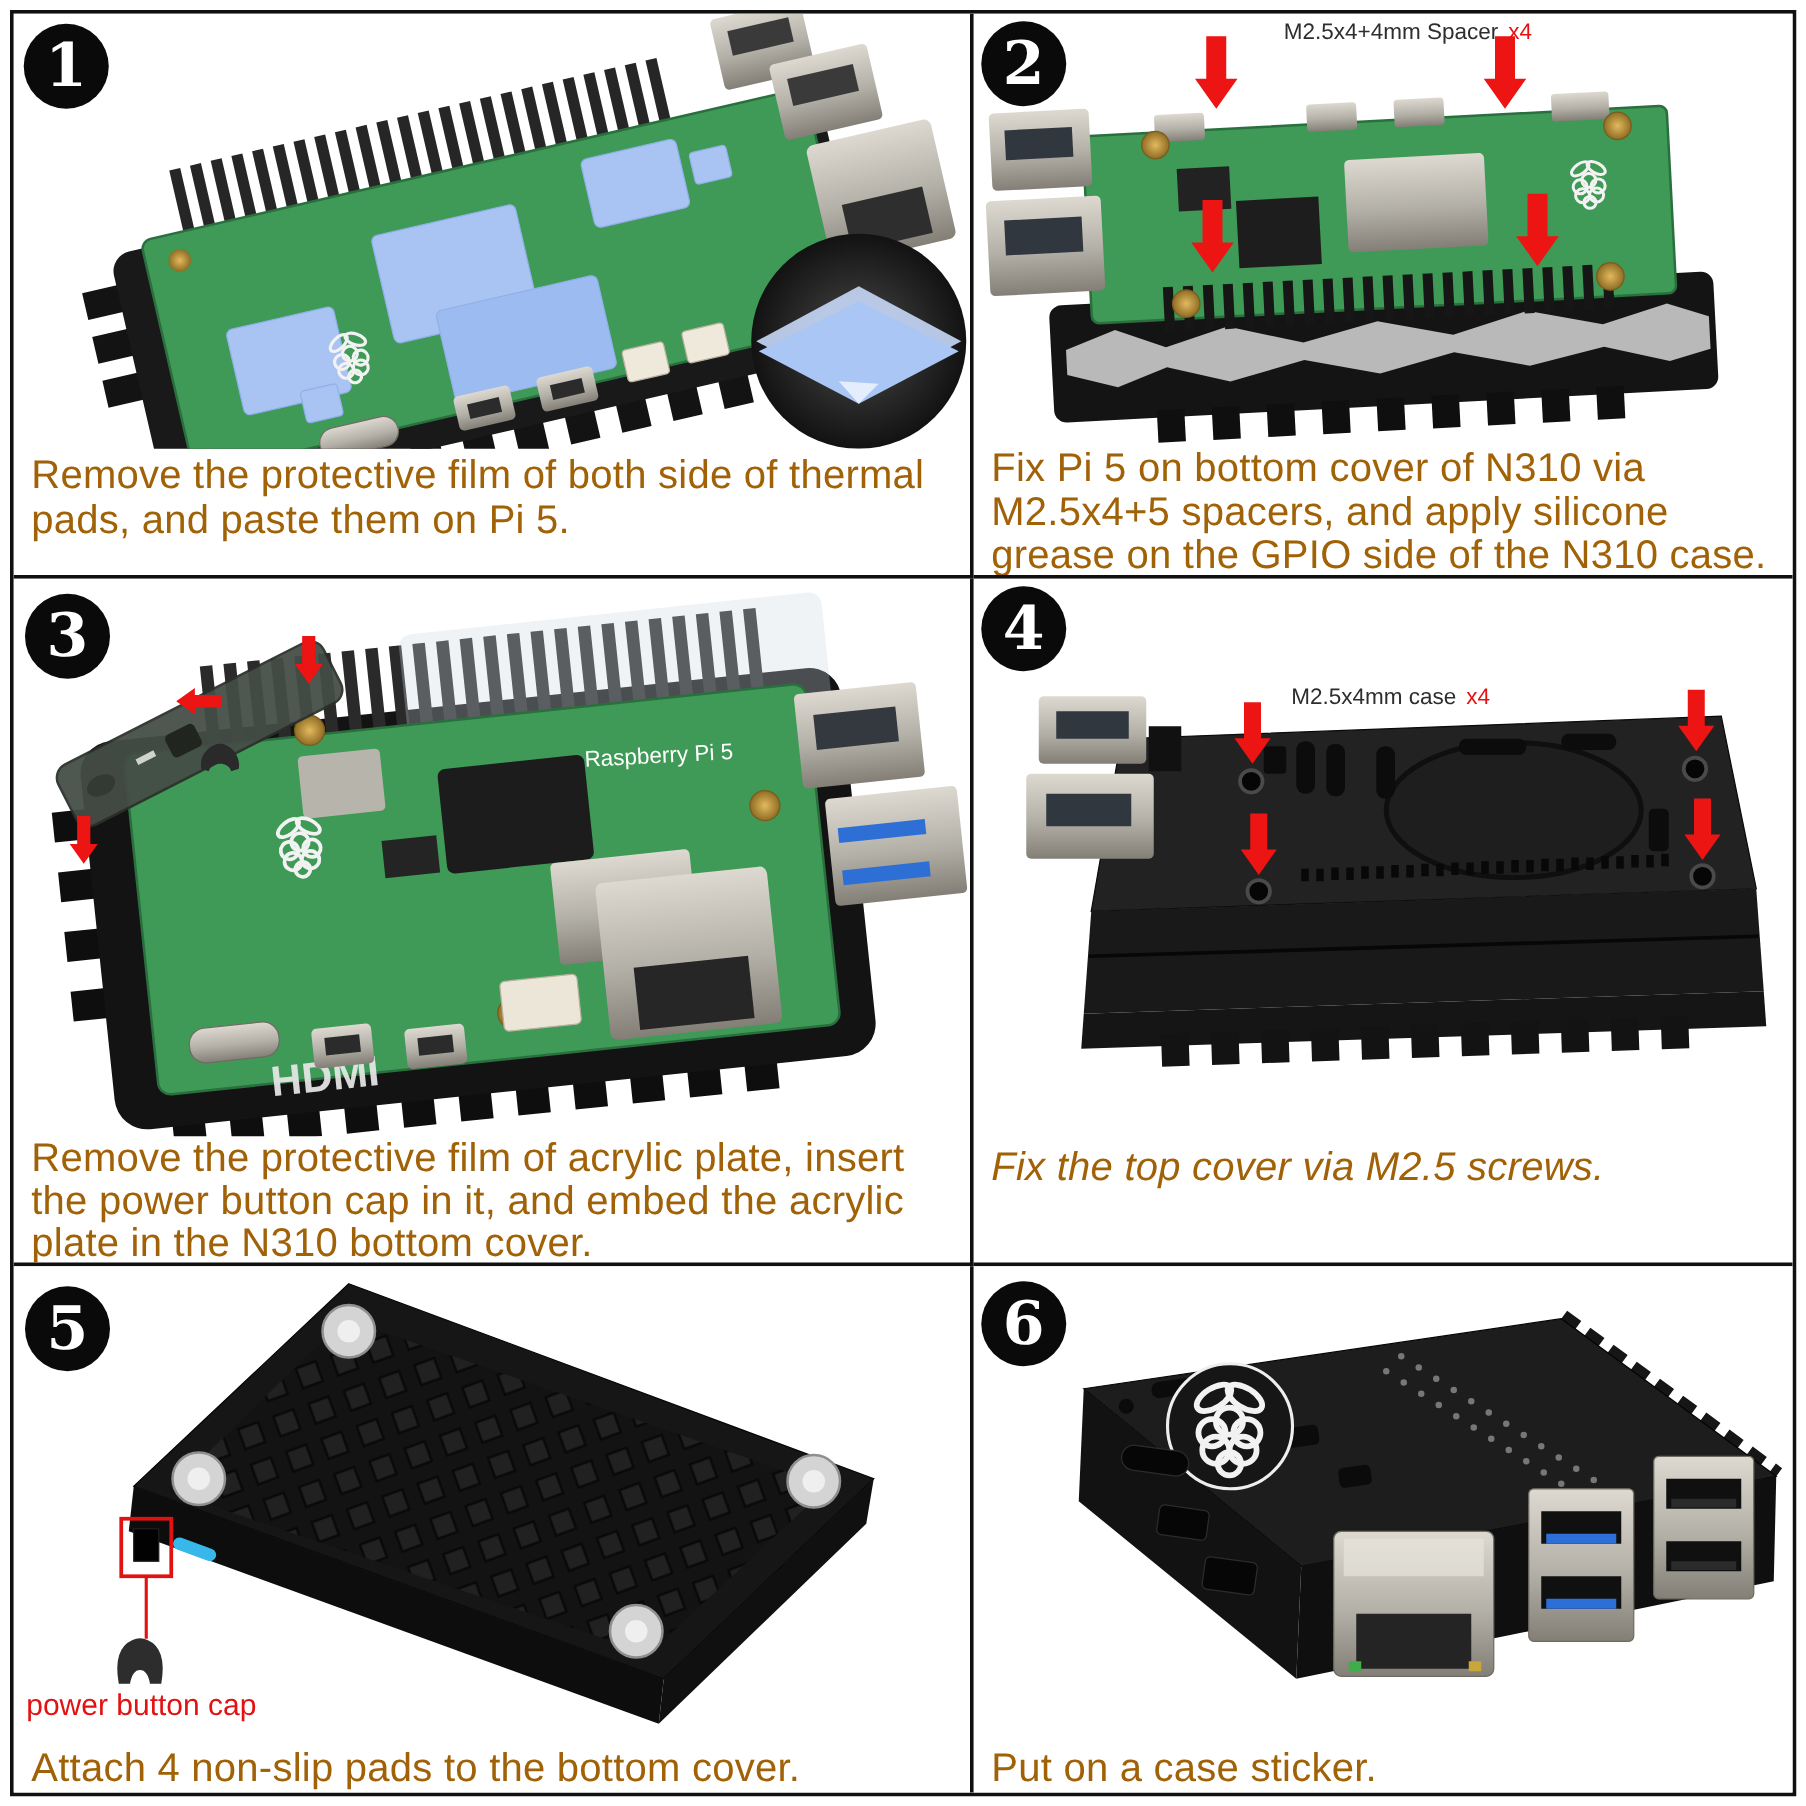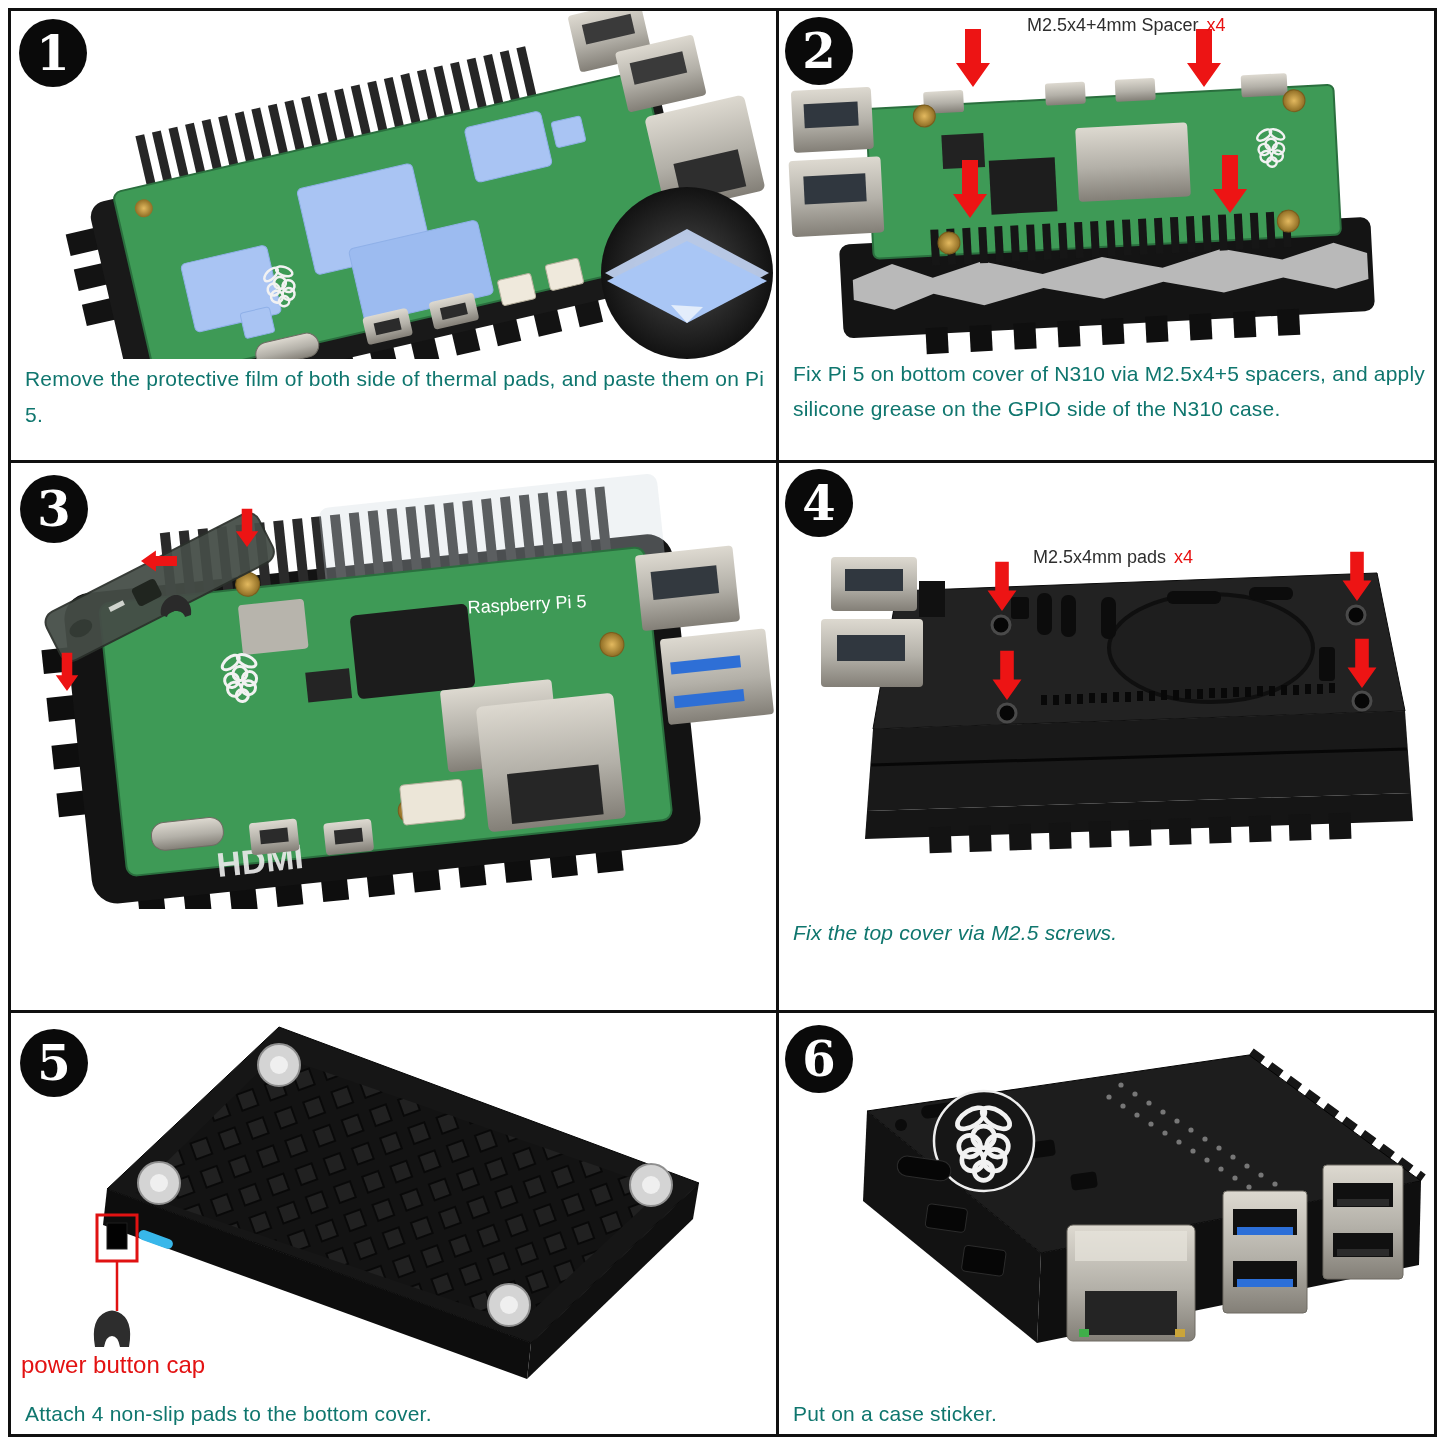--- a/index.html
+++ b/index.html
@@ -10,21 +10,21 @@
         display:grid;grid-template-columns:768px 655px;grid-template-rows:452px 550px 421px;}
   .panel{position:relative;box-sizing:border-box;overflow:hidden;background:#fff;}
   .c1{border-right:3px solid #101010;}
   .r1,.r2{border-bottom:3px solid #101010;}
   .badge{position:absolute;width:68px;height:68px;border-radius:50%;background:#0a0a0a;
          color:#fff;display:flex;align-items:center;justify-content:center;
          font-family:"DejaVu Serif","Liberation Serif",serif;font-size:48px;font-weight:600;z-index:5;}
   .p1 .badge{left:8px;top:8px;} .p2 .badge{left:6px;top:6px;}
   .p3 .badge{left:9px;top:12px;} .p4 .badge{left:6px;top:6px;}
   .p5 .badge{left:9px;top:16px;} .p6 .badge{left:6px;top:12px;}
-  .caption{position:absolute;left:14px;right:8px;color:#0f766e;font-size:21px;
+  .caption{position:absolute;left:14px;right:8px;color:#a16207;font-size:32px;
            line-height:36px;letter-spacing:.2px;margin:0;z-index:4;}
   .p1 .caption{top:350px;} .p2 .caption{top:346px;line-height:34.5px;}
   .p3 .caption{top:446px;line-height:34px;} .p4 .caption{top:452px;font-style:italic;}
   .p5 .caption{bottom:2px;} .p6 .caption{bottom:2px;}
   .anno{position:absolute;color:#2e2e2e;font-size:18px;z-index:6;white-space:nowrap;}
   .anno .count{color:#e81111;margin-left:8px;}
   .p2 .anno{left:248px;top:4px;} .p4 .anno{left:254px;top:84px;}
   .red-label{position:absolute;color:#e31212;font-size:24px;z-index:6;white-space:nowrap;}
   .p5 .red-label{left:10px;top:338px;}
   svg.illus{position:absolute;left:0;top:0;z-index:1;}
@@ -332,28 +332,29 @@
         <rect x="92" y="118" width="16" height="5" fill="#cfd3cd"></rect>
         <ellipse cx="58" cy="124" rx="12" ry="8" fill="#333a34"></ellipse>
       </g>
       <path d="M150,152 c-2,-12 8,-20 15,-20 c7,0 17,8 15,20 l-6,2 c-2,-8 -16,-8 -18,0 Z" fill="#2a2a2a"></path>
       <g>
         <use href="#arrowD" class="red" transform="translate(130 98) rotate(90) scale(.62)"></use>
         <use href="#arrowD" class="red" transform="translate(56 228) scale(.66)"></use>
         <use href="#arrowD" class="red" transform="translate(236 84) scale(.66)"></use>
       </g>
     </svg>
+    <p class="caption">Remove the protective film of acrylic plate, insert the power button cap in it, and embed the acrylic plate in the N310 bottom cover.</p>
   </section>
 
   <section class="panel p4 r2">
     <div class="badge">
           <span>4</span>
         </div>
     <div class="anno">
-      <span>M2.5x4mm pads</span><span class="count">x4</span>
+      <span>M2.5x4mm case</span><span class="count">x4</span>
     </div>
     <svg class="illus" width="655" height="440" viewBox="0 0 655 440">
       <g>
         <polygon points="118,128 598,110 626,248 94,266" fill="#222222" stroke="#0a0a0a"></polygon>
         <ellipse cx="432" cy="185" rx="102" ry="54" fill="#1e1e1e" stroke="#0f0f0f" stroke-width="4"></ellipse>
         <g fill="#0c0c0c">
           <rect x="232" y="134" width="18" height="22" rx="3"></rect>
           <rect x="258" y="130" width="15" height="42" rx="7"></rect>
               <rect x="282" y="132" width="15" height="42" rx="7"></rect>
               <rect x="322" y="134" width="15" height="42" rx="7"></rect>

